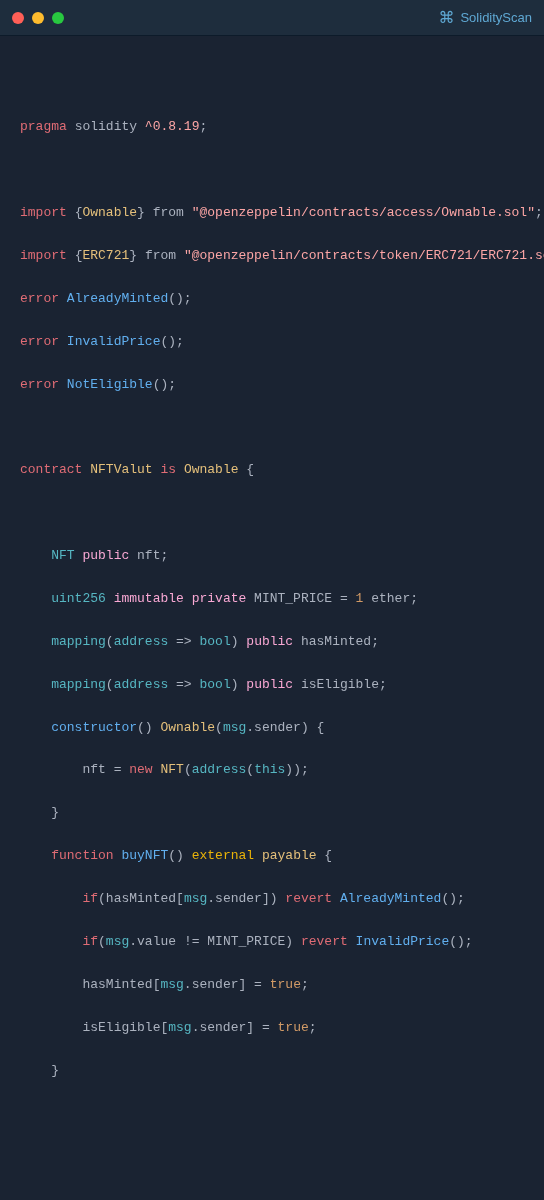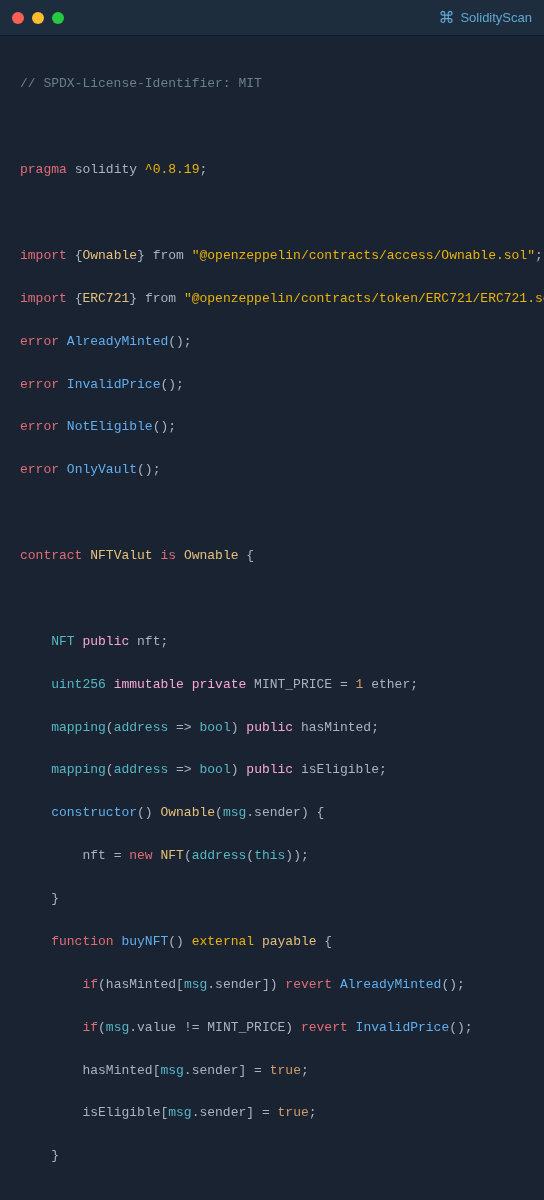--- a/index.html
+++ b/index.html
@@ -60,21 +60,21 @@
 
     .line {
       display: block;
       min-height: 1.65em;
     }
 
     
     .c-comment   { color: #6a7f8e; }
     .c-keyword   { color: #e06c75; }        
     .c-pragma    { color: #e06c75; }
-    .c-string    { color: #eab308; }        
+    .c-string    { color: #fca5a5; }        
     .c-type      { color: #56b6c2; }        
     .c-func      { color: #61afef; }        
     .c-contract  { color: #e5c07b; }        
     .c-number    { color: #d19a66; }        
     .c-operator  { color: #abb2bf; }
     .c-plain     { color: #abb2bf; }
     .c-import    { color: #e06c75; }
     .c-error     { color: #e06c75; }
     .c-this      { color: #56b6c2; }
     .c-msg       { color: #56b6c2; }
@@ -99,30 +99,28 @@
     <span class="dot dot-yellow"></span>
     <span class="dot dot-green"></span>
   </div>
   <div class="logo-area">
     <span class="logo-icon">⌘</span>
     <span>SolidityScan</span>
   </div>
 </div>
 
 <div class="code-area">
-<span class="line"><span class="c-comment">// SPDX-License-Identifier: MIT</span></span>
 <span class="line"></span>
 <span class="line"><span class="c-pragma">pragma</span><span class="c-plain"> </span><span class="c-name">solidity</span><span class="c-plain"> </span><span class="c-string">^0.8.19</span><span class="c-semi">;</span></span>
 <span class="line"></span>
 <span class="line"><span class="c-import">import</span><span class="c-plain"> </span><span class="c-paren">{</span><span class="c-contract">Ownable</span><span class="c-paren">}</span><span class="c-plain"> </span><span class="c-name">from</span><span class="c-plain"> </span><span class="c-string">"@openzeppelin/contracts/access/Ownable.sol"</span><span class="c-semi">;</span></span>
 <span class="line"><span class="c-import">import</span><span class="c-plain"> </span><span class="c-paren">{</span><span class="c-contract">ERC721</span><span class="c-paren">}</span><span class="c-plain"> </span><span class="c-name">from</span><span class="c-plain"> </span><span class="c-string">"@openzeppelin/contracts/token/ERC721/ERC721.sol"</span></span>
 <span class="line"><span class="c-error">error</span><span class="c-plain"> </span><span class="c-func">AlreadyMinted</span><span class="c-paren">()</span><span class="c-semi">;</span></span>
 <span class="line"><span class="c-error">error</span><span class="c-plain"> </span><span class="c-func">InvalidPrice</span><span class="c-paren">()</span><span class="c-semi">;</span></span>
 <span class="line"><span class="c-error">error</span><span class="c-plain"> </span><span class="c-func">NotEligible</span><span class="c-paren">()</span><span class="c-semi">;</span></span>
-<span class="line"><span class="c-error">error</span><span class="c-plain"> </span><span class="c-func">OnlyVault</span><span class="c-paren">()</span><span class="c-semi">;</span></span>
 <span class="line"></span>
 <span class="line"><span class="c-keyword">contract</span><span class="c-plain"> </span><span class="c-contract">NFTValut</span><span class="c-plain"> </span><span class="c-keyword">is</span><span class="c-plain"> </span><span class="c-contract">Ownable</span><span class="c-plain"> </span><span class="c-brace">{</span></span>
 <span class="line"></span>
 <span class="line"><span class="c-plain">    </span><span class="c-type">NFT</span><span class="c-plain"> </span><span class="c-visibility">public</span><span class="c-plain"> </span><span class="c-name">nft</span><span class="c-semi">;</span></span>
 <span class="line"><span class="c-plain">    </span><span class="c-type">uint256</span><span class="c-plain"> </span><span class="c-visibility">immutable</span><span class="c-plain"> </span><span class="c-visibility">private</span><span class="c-plain"> </span><span class="c-name">MINT_PRICE</span><span class="c-plain"> </span><span class="c-operator">=</span><span class="c-plain"> </span><span class="c-number">1</span><span class="c-plain"> </span><span class="c-name">ether</span><span class="c-semi">;</span></span>
 <span class="line"><span class="c-plain">    </span><span class="c-type">mapping</span><span class="c-paren">(</span><span class="c-type">address</span><span class="c-plain"> </span><span class="c-operator">=&gt;</span><span class="c-plain"> </span><span class="c-type">bool</span><span class="c-paren">)</span><span class="c-plain"> </span><span class="c-visibility">public</span><span class="c-plain"> </span><span class="c-name">hasMinted</span><span class="c-semi">;</span></span>
 <span class="line"><span class="c-plain">    </span><span class="c-type">mapping</span><span class="c-paren">(</span><span class="c-type">address</span><span class="c-plain"> </span><span class="c-operator">=&gt;</span><span class="c-plain"> </span><span class="c-type">bool</span><span class="c-paren">)</span><span class="c-plain"> </span><span class="c-visibility">public</span><span class="c-plain"> </span><span class="c-name">isEligible</span><span class="c-semi">;</span></span>
 <span class="line"><span class="c-plain">    </span><span class="c-func">constructor</span><span class="c-paren">()</span><span class="c-plain"> </span><span class="c-contract">Ownable</span><span class="c-paren">(</span><span class="c-msg">msg</span><span class="c-semi">.</span><span class="c-name">sender</span><span class="c-paren">)</span><span class="c-plain"> </span><span class="c-brace">{</span></span>
 <span class="line"><span class="c-plain">        </span><span class="c-name">nft</span><span class="c-plain"> </span><span class="c-operator">=</span><span class="c-plain"> </span><span class="c-new">new</span><span class="c-plain"> </span><span class="c-contract">NFT</span><span class="c-paren">(</span><span class="c-this">address</span><span class="c-paren">(</span><span class="c-this">this</span><span class="c-paren">))</span><span class="c-semi">;</span></span>
 <span class="line"><span class="c-plain">    </span><span class="c-brace">}</span></span>

